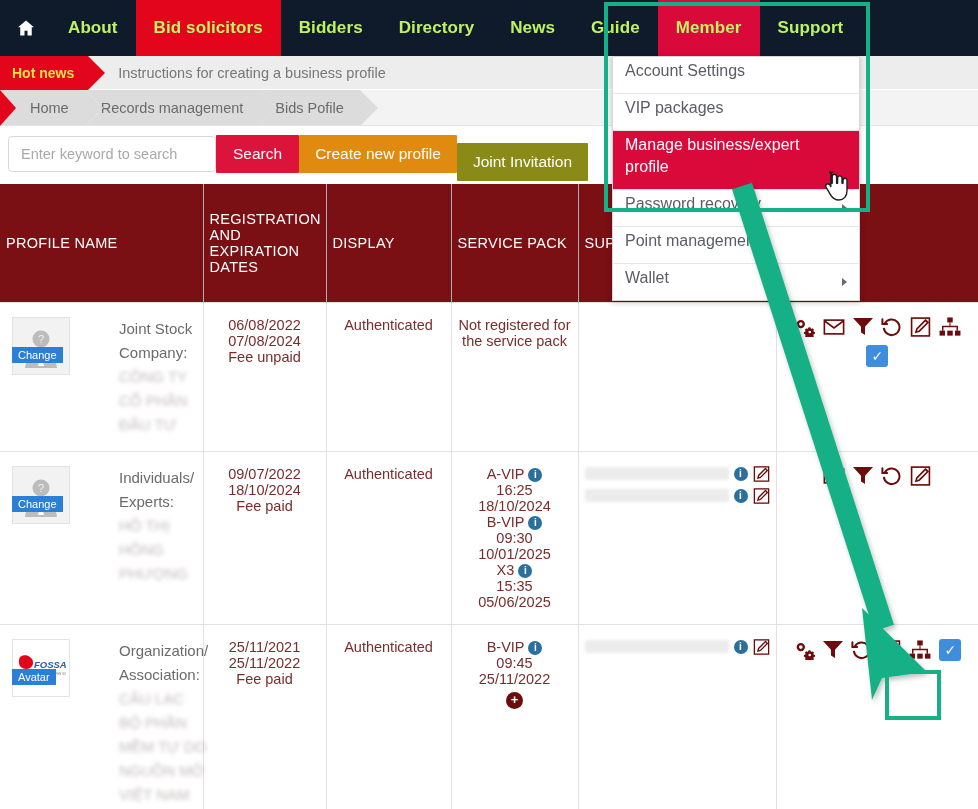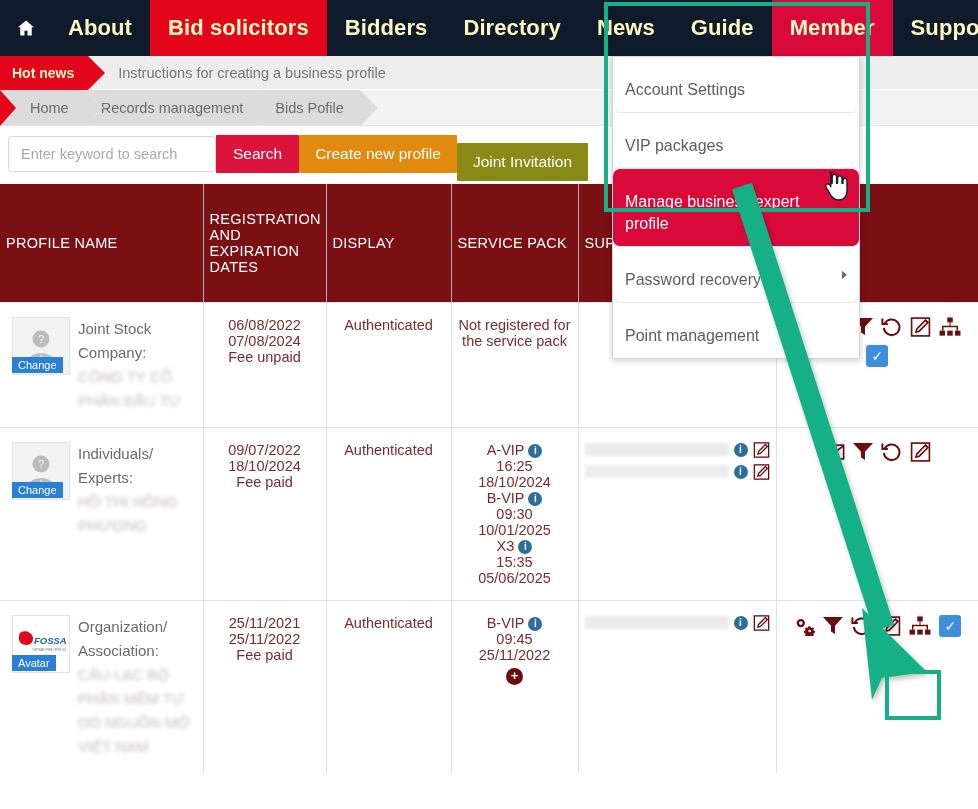--- a/index.html
+++ b/index.html
@@ -13,22 +13,22 @@
 
   
   .navbar {
     display: flex; align-items: stretch;
     height: 56px;
     background: #0f1b2a;
   }
   .nav-item {
     display: flex; align-items: center; justify-content: center;
     padding: 0 18px;
-    color: #fef9c3;
-    font-size: 22px;
+    color: #bef264;
+    font-size: 17px;
     font-weight: bold;
     letter-spacing: .1px;
     white-space: nowrap;
     cursor: pointer;
   }
   .nav-item.home { padding: 0 14px 0 16px; }
   .nav-item.active { background: #e3051b; justify-content: center; }
   .nav-item.active-alt { background: #d9093a; }
   .home-icon { display:block; width:20px; height:20px; }
 
@@ -36,21 +36,21 @@
   .hotnews {
     position: relative;
     height: 34px;
     background: #ededed;
     display: flex; align-items: center;
     border-bottom: 1px solid #fff;
   }
   .hotnews-tag {
     position: relative;
     background: #e3051b;
-    color: #fef9c3;
+    color: #fde047;
     font-weight: bold;
     font-size: 14px;
     height: 34px;
     line-height: 34px;
     padding: 0 14px 16px 12px;
     z-index: 2;
   }
   .hotnews-tag::after {
     content:""; position:absolute; right:-17px; top:0;
     border-left: 17px solid #e3051b;
@@ -171,28 +171,28 @@
   .cell-name { display: flex; align-items: flex-start; gap: 8px; text-align: left; padding-left: 6px; }
   .avatar-wrap { position: relative; width: 58px; flex: 0 0 58px; }
   .avatar-box {
     width: 58px; height: 58px;
     background: #f2f2f2;
     border: 1px solid #e3e3e3;
     display: flex; align-items: center; justify-content: center;
     overflow: hidden;
   }
   .avatar-badge {
-    position: absolute; left: 0; bottom: 2px;
+    position: absolute; left: 0; bottom: 12px;
     background: #2b7fd4;
     color: #fff;
     font-size: 11px;
     padding: 2px 6px;
     cursor: pointer;
   }
-  .name-text { color: #6b6b6b; font-size: 15px; line-height: 24px; }
+  .name-text { color: #6b6b6b; font-size: 15px; line-height: 24px; margin-left: 41px; }
   .redact-line { display:block; filter: blur(2px); color: rgba(120,105,105,.45); }
 
   .info-i {
     display: inline-block; width: 14px; height: 14px;
     border-radius: 50%;
     background: #2a6f9e;
     color: #fff; font-size: 10px; font-weight: bold;
     line-height: 14px; text-align: center;
     vertical-align: 1px;
     cursor: pointer;
@@ -219,27 +219,26 @@
     position: absolute;
     left: 612px; top: 56px;
     width: 248px;
     background: #fff;
     border: 1px solid #d6d6d6;
     box-shadow: 0 2px 6px rgba(0,0,0,.18);
     z-index: 40;
   }
   .dd-item {
     position: relative;
-    padding: 22px 26px 11px 12px;
+    padding: 3px 26px 11px 12px;
     font-size: 16px;
     color: #5c5c66;
     border-bottom: 1px solid #e7e7e7;
     cursor: pointer;
     line-height: 22px;
-    border-radius: 7px;
   }
   .dd-item:last-child { border-bottom: none; }
   .dd-item.active { background: #d9093a; color: #fff; }
   .dd-caret {
     position: absolute; right: 12px; top: 50%;
     transform: translateY(-50%);
     width: 0; height: 0;
     border-left: 5px solid #6b6b6b;
     border-top: 4px solid transparent;
     border-bottom: 4px solid transparent;
@@ -612,20 +611,24 @@
 
   <div class="dropdown">
     <div class="dd-item"><span>Account Settings</span></div>
     <div class="dd-item"><span>VIP packages</span></div>
     <div class="dd-item active"><span>Manage business/expert profile</span></div>
     <div class="dd-item">
       <span>Password recovery</span>
       <span class="dd-caret"></span>
     </div>
     <div class="dd-item"><span>Point management</span></div>
+    <div class="dd-item">
+      <span>Wallet</span>
+      <span class="dd-caret"></span>
+    </div>
   </div>
 
   <div class="cursor-hand">
     <svg width="26" height="32" viewBox="0 0 26 32">
       <path d="M7 2c1.3 0 2.2 1 2.2 2.2v9.1h1V6.5c0-1.2 1-2.2 2.2-2.2s2.2 1 2.2 2.2v6.8h1V8.1c0-1.2 1-2.2 2.2-2.2s2.2 1 2.2 2.2v5.2h1v-2.9c0-1.2 1-2.2 2.2-2.2S25 9.2 25 10.4v10.3c0 5.5-3.1 9.3-8 9.3-4.3 0-6.6-2-8.6-5.4L4 17.2c-.6-1.1-.2-2.4.9-3 1-.6 2.3-.2 2.9.8l1 1.6V4.2C8.8 3 9.8 2 11 2" fill="#ffffff" stroke="#1f1f1f" stroke-width="1.4" stroke-linejoin="round"></path>
     </svg>
   </div>
 
   <svg class="arrow-svg">
     <defs>

